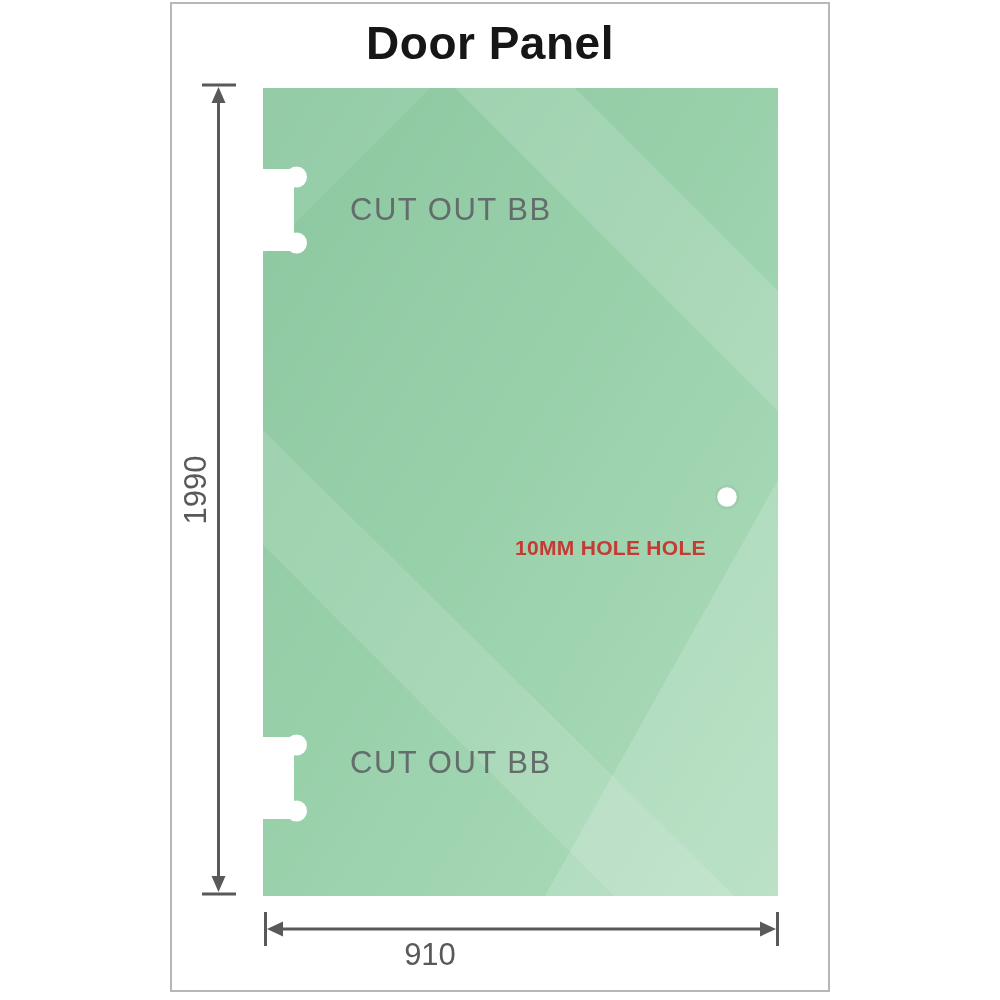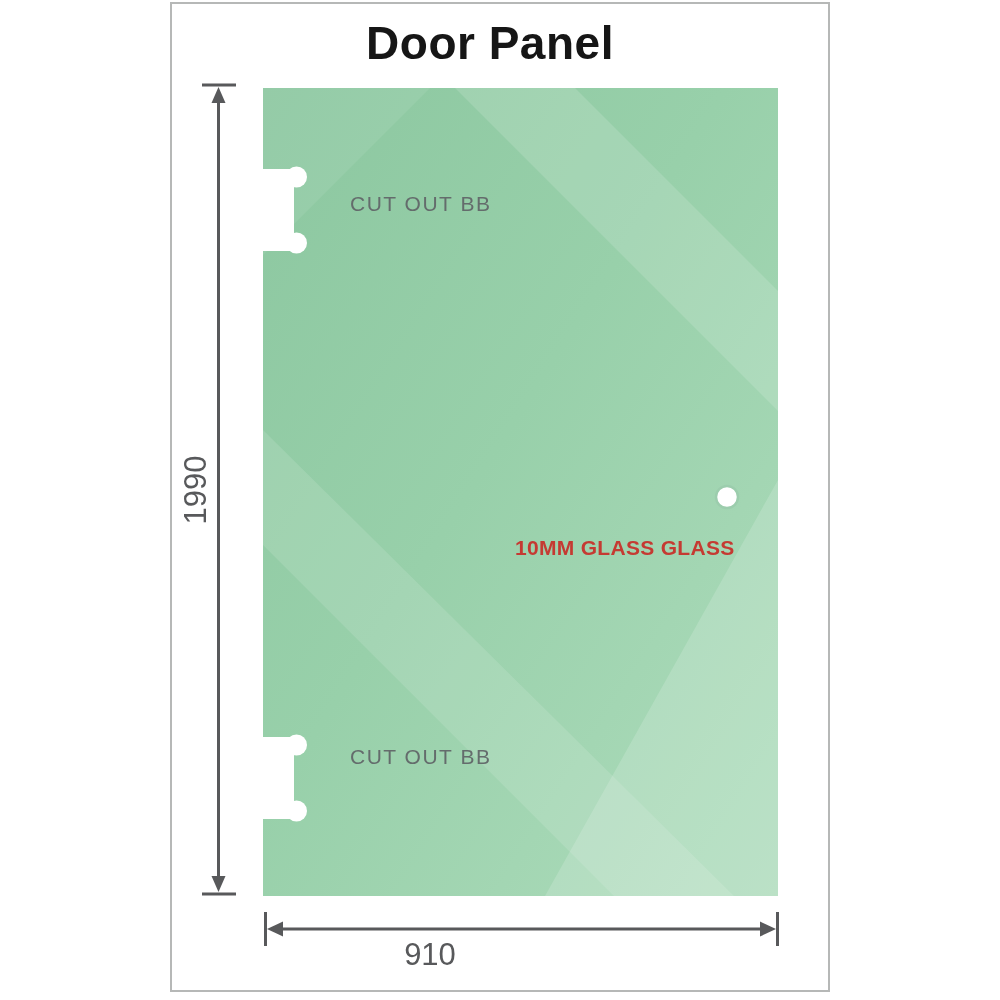--- a/index.html
+++ b/index.html
@@ -52,21 +52,21 @@
     top: 490px;
     transform: translate(-50%, -50%) rotate(-90deg);
   }
   .label-width {
     left: 430px;
     top: 955px;
     transform: translate(-50%, -50%);
   }
   .cutout-label {
     position: absolute;
-    font-size: 21px;
+    font-size: 31px;
     color: #646c6c;
     letter-spacing: 1.5px;
     white-space: nowrap;
   }
   .cutout-label.top    { left: 350px; top: 192px; }
   .cutout-label.bottom { left: 350px; top: 745px; }
   .hole-label {
     position: absolute;
     left: 515px;
     top: 536px;
@@ -138,13 +138,13 @@
 <div class="page-title">Door Panel</div>
 
 <div class="dim-label label-height">1990</div>
 
 <div class="dim-label label-width">910</div>
 
 <div class="cutout-label top">CUT OUT BB</div>
 
 <div class="cutout-label bottom">CUT OUT BB</div>
 
-<div class="hole-label">10MM GLASS GLASS</div>
+<div class="hole-label">10MM HOLE HOLE</div>
 
 </body></html>

